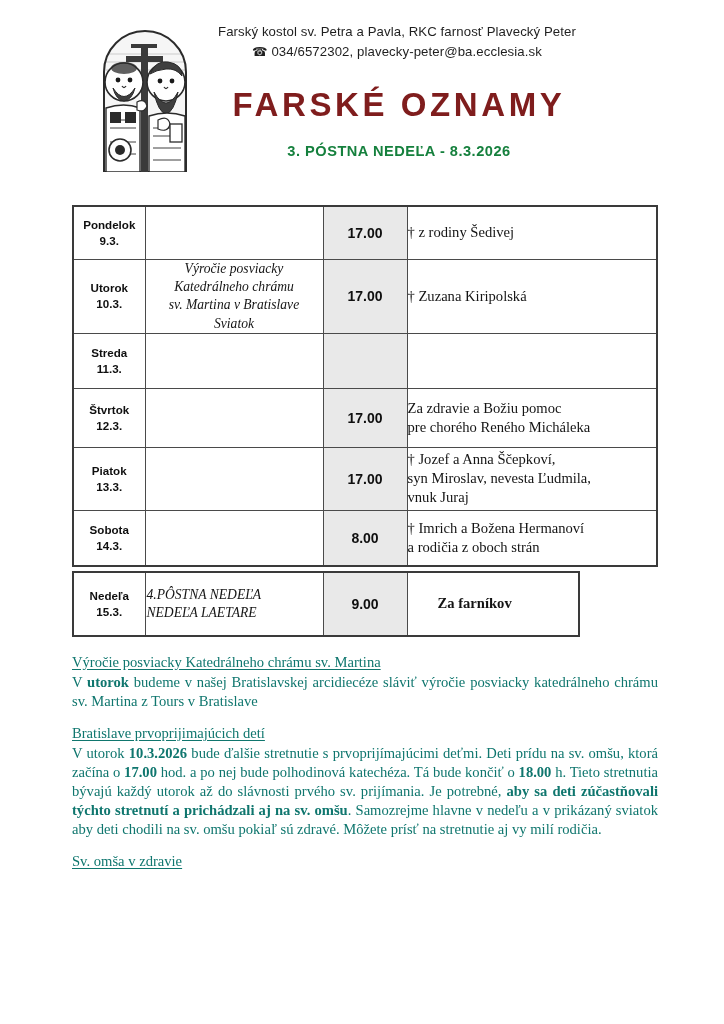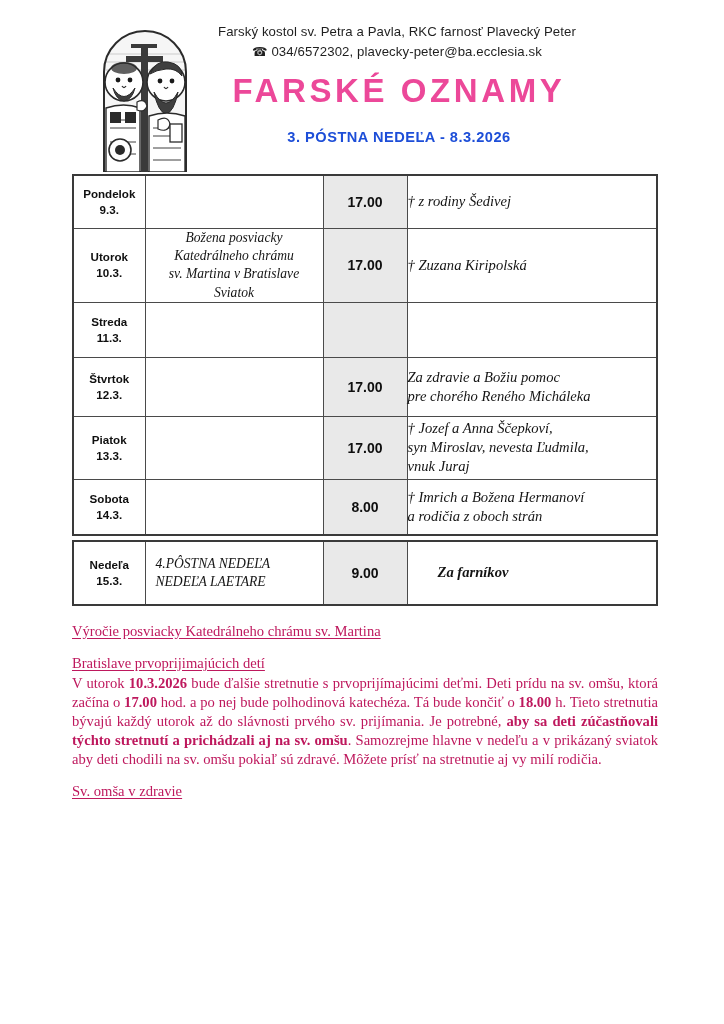--- a/index.html
+++ b/index.html
@@ -45,41 +45,41 @@
   .contact-line2 { white-space: nowrap; }
   .phone-icon {
     font-family: "DejaVu Sans", sans-serif;
     font-size: 12.5px;
     letter-spacing: 0;
   }
 
   .main-title {
     text-align: center;
     padding-left: 74px;
-    margin-top: 10px;
+    margin-top: 24px;
     font-family: "Liberation Sans", "DejaVu Sans", sans-serif;
     font-weight: bold;
     font-size: 33px;
     letter-spacing: 3.6px;
-    color: #ec4899;
+    color: #7f1d1d;
   }
   .subtitle {
     text-align: center;
     padding-left: 74px;
     margin-top: 19px;
     font-family: "Liberation Sans", "DejaVu Sans", sans-serif;
     font-weight: bold;
     font-size: 14.6px;
     letter-spacing: 0.5px;
-    color: #1d4ed8;
+    color: #15803d;
   }
 
   
   .schedule-wrap {
-    margin: 4px 0 0 72px;
+    margin: 35px 0 0 72px;
     width: 586px;
   }
   table.schedule {
     border-collapse: collapse;
     width: 100%;
     table-layout: fixed;
     border: 2.2px solid #3a3a3a;
   }
   table.schedule td {
     border: 1px solid #4a4a4a;
@@ -103,50 +103,50 @@
   .cell-note {
     text-align: center;
     font-family: "Liberation Serif", "DejaVu Serif", serif;
     font-style: italic;
     font-size: 13.6px;
     line-height: 1.34;
     padding: 5px 6px;
     color: #151515;
   }
   .cell-note .note-ln { display: block; }
-  .cell-note.left-note { text-align: left; padding-left: 10px; }
+  .cell-note.left-note { text-align: left; padding-left: 1px; }
 
   .cell-time {
     background: #e9e9e9;
     text-align: center;
     font-family: "Liberation Sans", "DejaVu Sans", sans-serif;
     font-weight: bold;
     font-size: 14px;
     color: #0f0f0f;
   }
   .cell-int {
     font-family: "Liberation Serif", "DejaVu Serif", serif;
     font-size: 14.6px;
     line-height: 1.31;
     padding: 4px 6px 4px 12px;
     color: #141414;
   }
-  .cell-int .int-ln { display: block; font-style: italic; }
+  .cell-int .int-ln { display: block; }
   .cell-int.bold-int { font-weight: bold; padding-left: 30px; }
 
   tr.row-pondelok td { height: 52px; }
   tr.row-utorok   td { height: 70px; }
   tr.row-streda   td { height: 54px; }
   tr.row-stvrtok  td { height: 58px; }
   tr.row-piatok   td { height: 62px; }
   tr.row-sobota   td { height: 54px; }
 
   .sunday-wrap {
     margin: 4px 0 0 72px;
-    width: 586px;
+    width: 508px;
   }
   table.sunday {
     border-collapse: collapse;
     width: 100%;
     table-layout: fixed;
     border: 2.2px solid #3a3a3a;
   }
   table.sunday td {
     border: 1px solid #4a4a4a;
     vertical-align: middle;
@@ -154,21 +154,21 @@
     height: 62px;
   }
 
   
   .body-text {
     margin: 0 0 0 72px;
     width: 586px;
     font-family: "Liberation Serif", "DejaVu Serif", serif;
     font-size: 14.6px;
     line-height: 1.30;
-    color: #be185d;
+    color: #0f766e;
   }
   .section { margin-top: 13px; }
   .section:first-child { margin-top: 16px; }
   .sec-heading {
     text-decoration: underline;
     text-underline-offset: 2px;
     margin-bottom: 1px;
   }
   .sec-para {
     text-align: justify;
@@ -267,21 +267,21 @@
           <span class="int-ln">† z rodiny Šedivej</span>
         </td>
       </tr>
 
       <tr class="row-utorok">
         <td class="cell-day">
           <div>Utorok</div>
           <div>10.3.</div>
         </td>
         <td class="cell-note">
-          <span class="note-ln">Božena posviacky</span>
+          <span class="note-ln">Výročie posviacky</span>
           <span class="note-ln">Katedrálneho chrámu</span>
           <span class="note-ln">sv. Martina v Bratislave</span>
           <span class="note-ln">Sviatok</span>
         </td>
         <td class="cell-time">17.00</td>
         <td class="cell-int">
           <span class="int-ln">† Zuzana Kiripolská</span>
         </td>
       </tr>
 
@@ -363,20 +363,21 @@
         </td>
       </tr>
     </tbody>
   </table>
 </div>
 
 <div class="body-text">
 
   <div class="section">
     <div class="sec-heading">Výročie posviacky Katedrálneho chrámu sv. Martina</div>
+    <div class="sec-para"><span>V </span><b>utorok</b><span> budeme v našej Bratislavskej arcidiecéze sláviť výročie posviacky katedrálneho chrámu sv. Martina z Tours v Bratislave</span></div>
   </div>
 
   <div class="section">
     <div class="sec-heading">Bratislave prvoprijimajúcich detí</div>
     <div class="sec-para"><span>V utorok </span><b>10.3.2026</b><span> bude ďalšie stretnutie s prvoprijímajúcimi deťmi. Deti prídu na sv. omšu, ktorá začína o </span><b>17.00</b><span> hod. a po nej bude polhodinová katechéza. Tá bude končiť o </span><b>18.00</b><span> h. Tieto stretnutia  bývajú každý utorok až do slávnosti prvého sv. prijímania. Je potrebné, </span><b>aby sa deti  zúčastňovali týchto stretnutí a prichádzali aj na sv. omšu</b><span>. Samozrejme hlavne v nedeľu a v prikázaný sviatok aby deti chodili na sv. omšu pokiaľ sú zdravé. Môžete prísť na stretnutie aj vy milí rodičia.</span></div>
   </div>
 
   <div class="section">
     <div class="sec-heading">Sv. omša v zdravie</div>
   </div>

